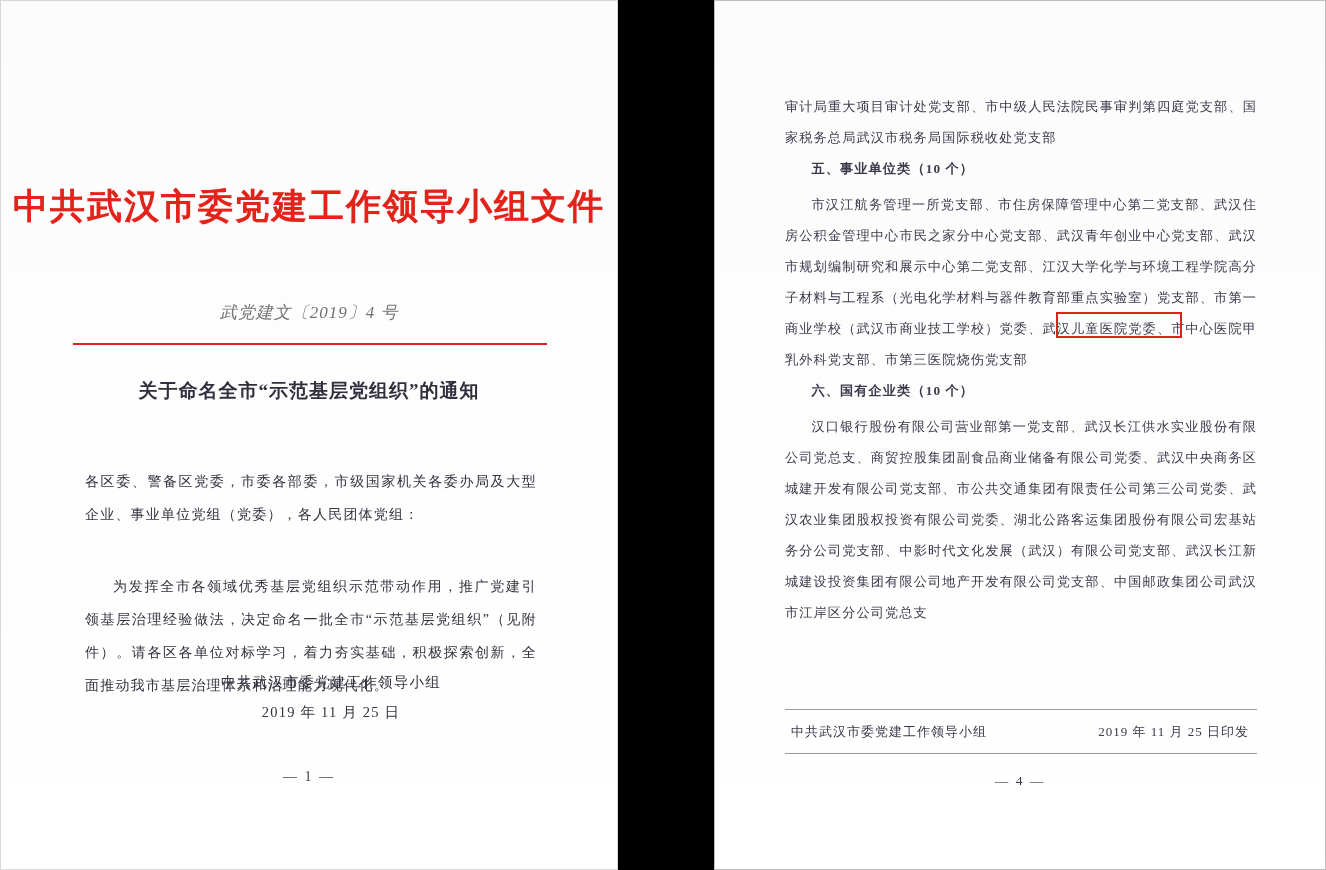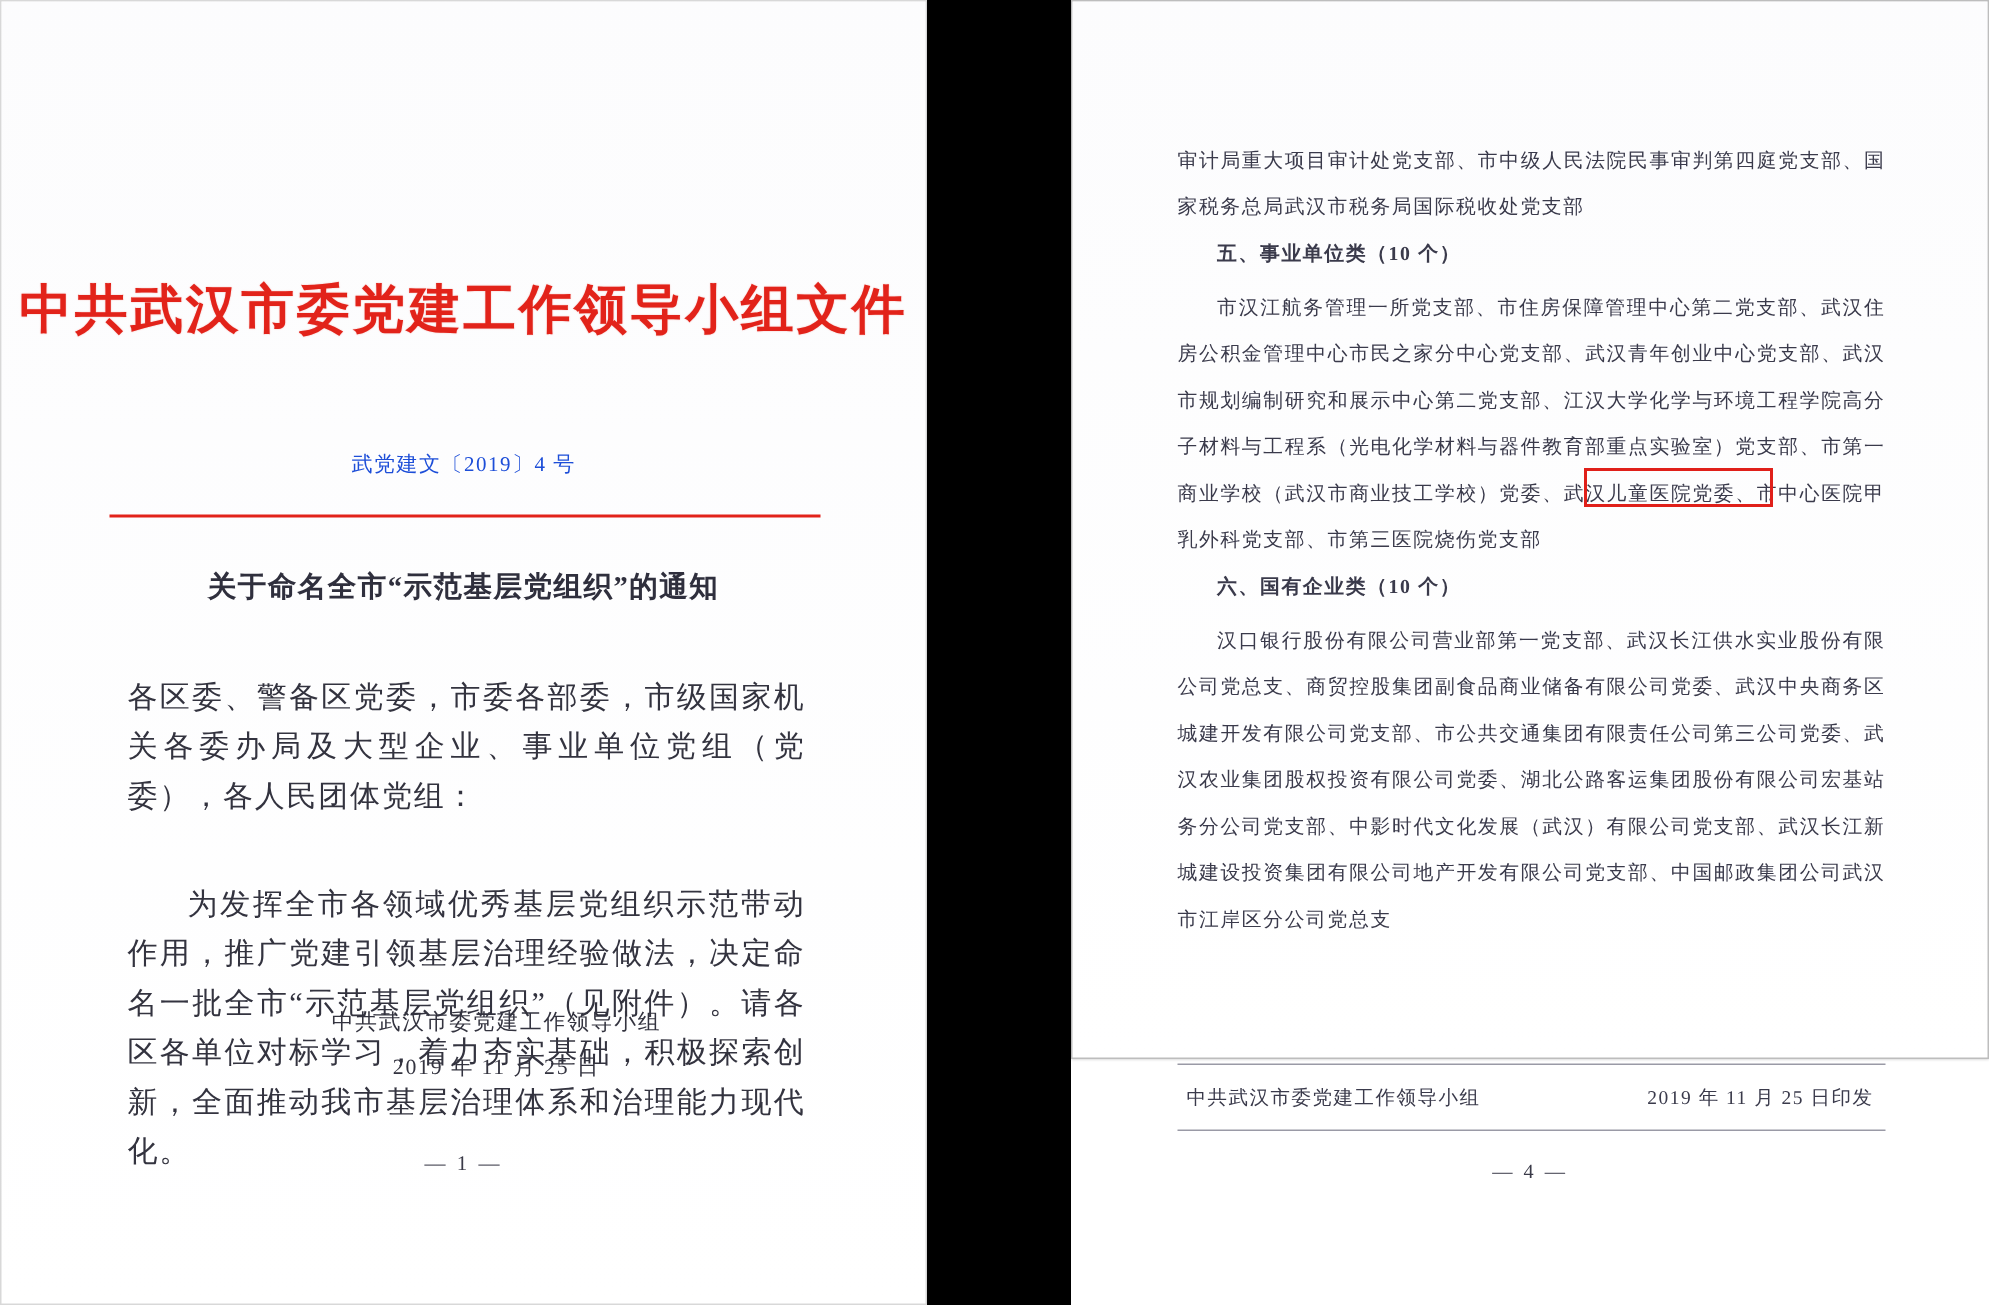--- a/index.html
+++ b/index.html
@@ -27,21 +27,21 @@
     top: 0px;
     width: 618px;
     height: 870px;
     border: 1px solid #d8d8d8;
     box-sizing: border-box;
   }
   #page-right {
     left: 714px;
     top: 0px;
     width: 612px;
-    height: 706px;
+    height: 870px;
     border: 1px solid #bdbdbd;
     box-sizing: border-box;
   }
   .gutter {
     position: absolute;
     left: 618px;
     top: 0;
     width: 96px;
     height: 870px;
     background: #000000;
@@ -60,23 +60,24 @@
     letter-spacing: 2px;
     font-family: "Liberation Serif", "DejaVu Serif", serif;
     text-shadow: 0 0 1px rgba(226,35,26,0.4);
   }
   .doc-number {
     position: absolute;
     left: 0;
     right: 0;
     top: 300px;
     text-align: center;
-    font-size: 14px;
-    color: #1d4ed8;
-    letter-spacing: 1px;
+    font-size: 17px;
+    color: #737373;
+    letter-spacing: 1px;
+    font-style: italic;
   }
   .red-rule {
     position: absolute;
     left: 72px;
     width: 474px;
     top: 342px;
     height: 2px;
     background: #e2231a;
   }
   .doc-heading {
@@ -87,22 +88,22 @@
     text-align: center;
     font-size: 19px;
     font-weight: bold;
     color: #2f2f3d;
     letter-spacing: 1px;
   }
   .body-block {
     position: absolute;
     left: 84px;
     width: 452px;
-    top: 448px;
-    font-size: 20px;
+    top: 464px;
+    font-size: 14px;
     line-height: 33px;
     color: #33333f;
     text-align: justify;
     letter-spacing: 1.2px;
   }
   .body-block p { margin: 0; }
   .body-block p.indent { text-indent: 2em; margin-top: 39px; }
   .signature {
     position: absolute;
     left: 84px;

